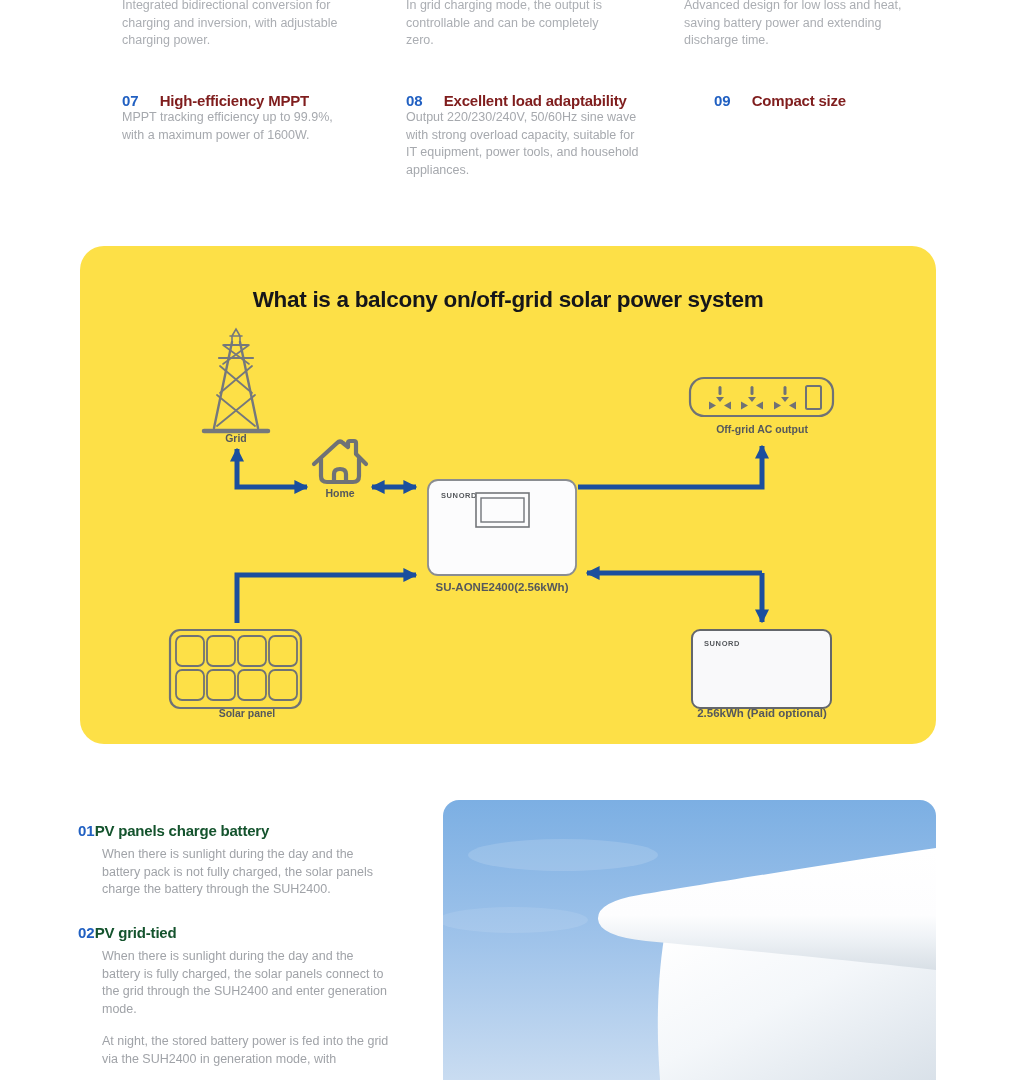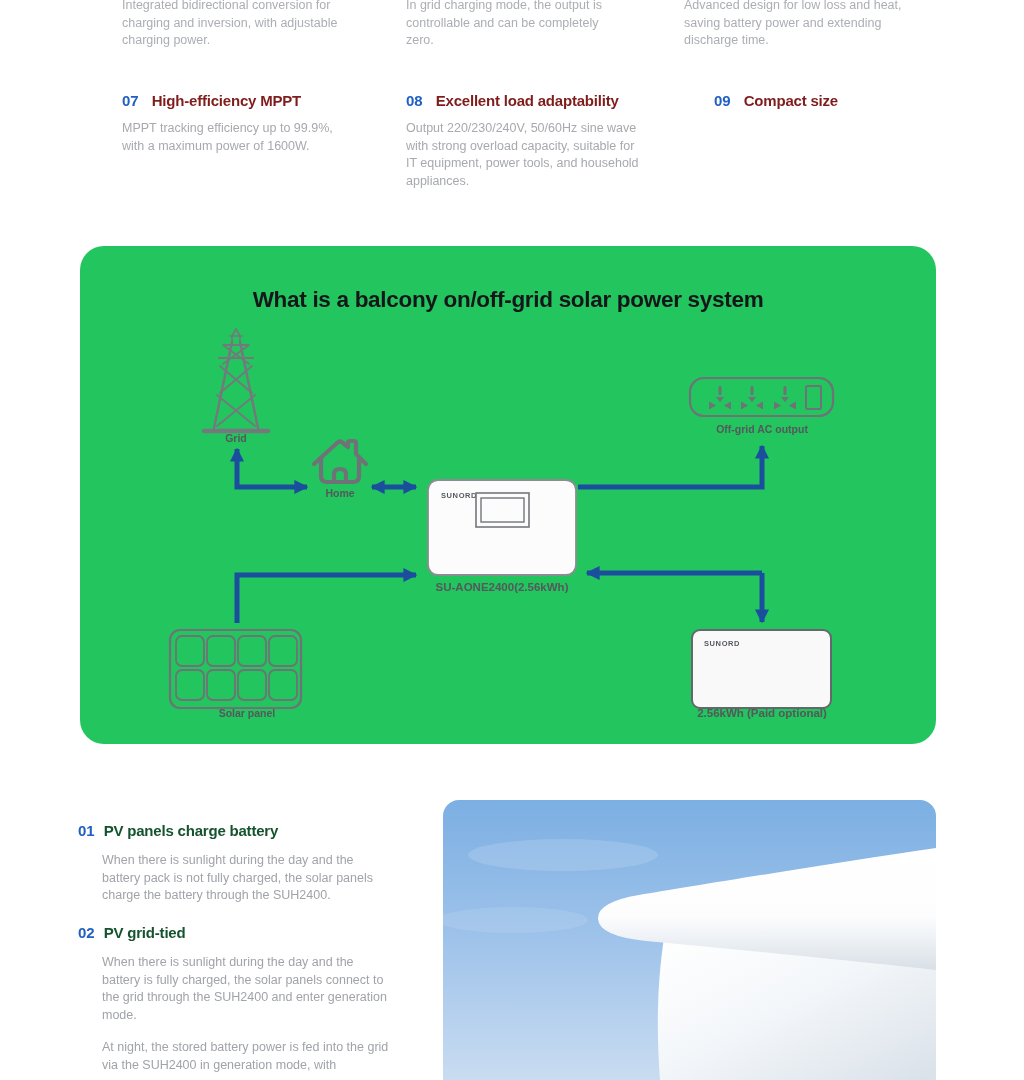--- a/index.html
+++ b/index.html
@@ -9,39 +9,39 @@
   }
   
   .partial-desc{position:absolute;top:-3px;font-size:12.5px;line-height:17.5px;color:#abaeb3;}
   #pd1{left:122px;width:232px;}
   #pd2{left:406px;width:222px;}
   #pd3{left:684px;width:240px;}
   .feature{position:absolute;top:92px;}
   #f07{left:122px;width:232px;}
   #f08{left:406px;width:240px;}
   #f09{left:714px;width:240px;}
-  .feature-head{display:flex;gap:13px;align-items:center;font-size:15px;font-weight:bold;}
+  .feature-head{display:flex;gap:21px;align-items:center;font-size:15px;font-weight:bold;}
   .num{color:#2160c2;}
   .feature-title{color:#7f1d1d;letter-spacing:-0.2px;}
-  .feature-desc{margin-top:11px;font-size:12.5px;line-height:17.5px;color:#a6a9ae;}
-  
-  .panel{position:absolute;left:80px;top:246px;width:856px;height:498px;background:#22c55e;border-radius:24px;}
+  .feature-desc{margin-top:0;font-size:12.5px;line-height:17.5px;color:#a6a9ae;}
+  
+  .panel{position:absolute;left:80px;top:246px;width:856px;height:498px;background:#fde047;border-radius:24px;}
   .panel-title{position:absolute;top:41px;left:0;width:100%;text-align:center;
     font-size:22.5px;font-weight:bold;color:#15161a;letter-spacing:-0.3px;}
   .diagram{position:absolute;left:0;top:0;}
   .diagram text{font-family:"Liberation Sans",sans-serif;font-weight:bold;fill:#55585c;}
   .lbl{font-size:10.5px;}
   .lbl-big{font-size:11.5px;}
   .brandtxt{font-size:7.5px;letter-spacing:0.6px;fill:#4a4d52;}
   
   .mode{position:absolute;left:78px;width:352px;}
   #m1{top:822px;} #m2{top:924px;} #m3{top:1026px;}
-  .mode-head{display:flex;gap:9px;align-items:baseline;font-size:15px;font-weight:bold;}
+  .mode-head{display:flex;align-items:baseline;font-size:15px;font-weight:bold;}
   .mode-title{color:#14532d;letter-spacing:-0.2px;}
-  .mode-desc{margin-top:13px;margin-left:24px;width:290px;font-size:12.5px;line-height:17.5px;color:#a0a3a8;}
+  .mode-desc{margin-top:7px;margin-left:24px;width:290px;font-size:12.5px;line-height:17.5px;color:#a0a3a8;}
   
   .hero{position:absolute;left:443px;top:800px;width:493px;height:280px;
     border-radius:16px 16px 0 0;overflow:hidden;}
 </style>
 </head>
 <body>
 
 <div class="partial-desc" id="pd1">Integrated bidirectional conversion for charging and inversion, with adjustable charging power.</div>
 <div class="partial-desc" id="pd2">In grid charging mode, the output is controllable and can be completely zero.</div>
 <div class="partial-desc" id="pd3">Advanced design for low loss and heat, saving battery power and extending discharge time.</div>

